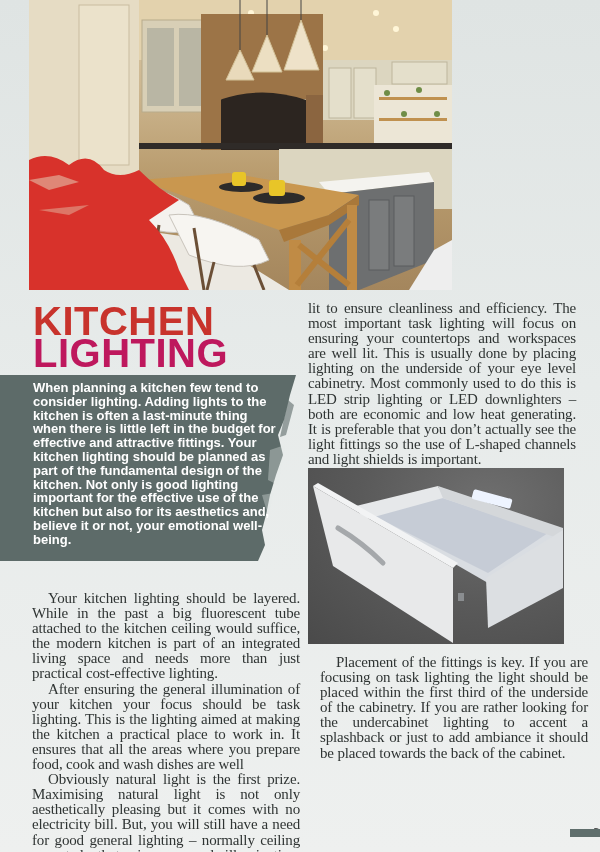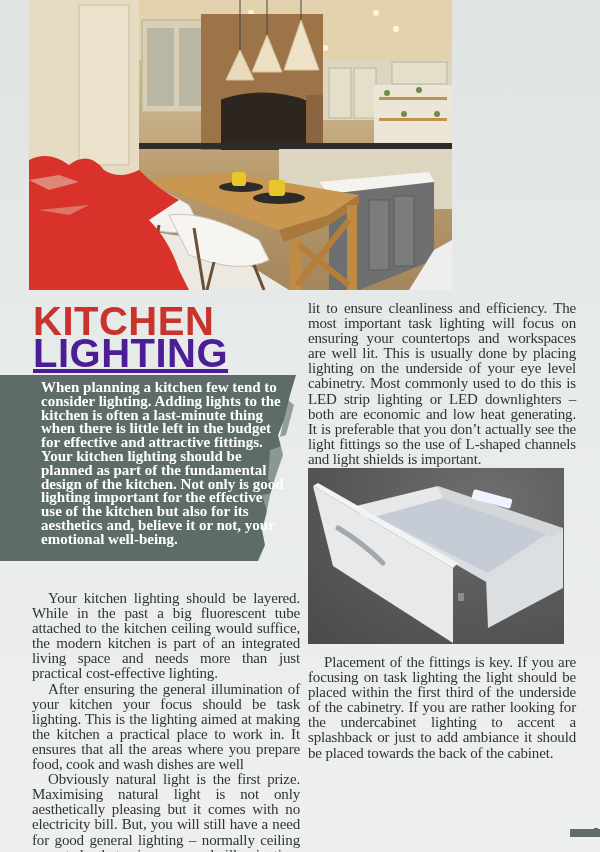--- a/index.html
+++ b/index.html
@@ -14,42 +14,42 @@
     overflow: hidden;
     background: linear-gradient(180deg, #d9c7a2 0%, #cdb791 30%, #b99c6e 60%, #a4865d 100%);
   }
   .hero svg { position: absolute; left: 0; top: 0; }
   .title {
     position: absolute; left: 33px; top: 305px;
     font-family: "Liberation Sans", sans-serif;
     font-size: 40px; line-height: 32px; letter-spacing: 0.5px;
   }
   .title .l1 { color: #c8332c; display: block; }
-  .title .l2 { color: #4c1d95; display: block; text-decoration: underline; }
+  .title .l2 { color: #be185d; display: block; }
   .intro-box {
     position: absolute; left: 0; top: 375px; width: 300px; height: 186px;
   }
   .intro-box svg { position: absolute; left: 0; top: 0; }
   .intro-text {
     position: absolute; left: 33px; top: 381px; width: 245px;
     color: #ffffff; font-weight: bold;
-    font-family: Liberation Serif, serif;
-    font-size: 15px; line-height: 13.8px; margin-left: 8px;
+    font-family: Liberation Sans, sans-serif;
+    font-size: 13px; line-height: 13.8px;
   }
   .col {
     position: absolute; width: 268px;
     font-family: Liberation Serif, serif;
     font-size: 15px; line-height: 15.1px; color: #2f3433;
     text-align: justify; letter-spacing: -0.15px;
   }
   .col p { text-indent: 16px; }
   .col p.noindent { text-indent: 0; }
   .col-left { left: 32px; top: 566px; margin-top: 25px; }
   .col-right-top { left: 308px; top: 301px; }
-  .col-right-bottom { left: 308px; top: 655px; }
+  .col-right-bottom { left: 320px; top: 655px; }
   .drawer-photo {
     position: absolute; left: 308px; top: 468px; width: 256px; height: 176px;
     background: radial-gradient(ellipse at 70% 20%, #6f6f6f 0%, #5a5a5a 50%, #4a4a4a 100%);
     overflow: hidden;
   }
   .drawer-photo svg { position: absolute; left: 0; top: 0; }
   .page-num {
     position: absolute; left: 549px; top: 826px;
     font-family: "DejaVu Sans", sans-serif;
     font-size: 11px; color: #555; margin-left: 44px;

